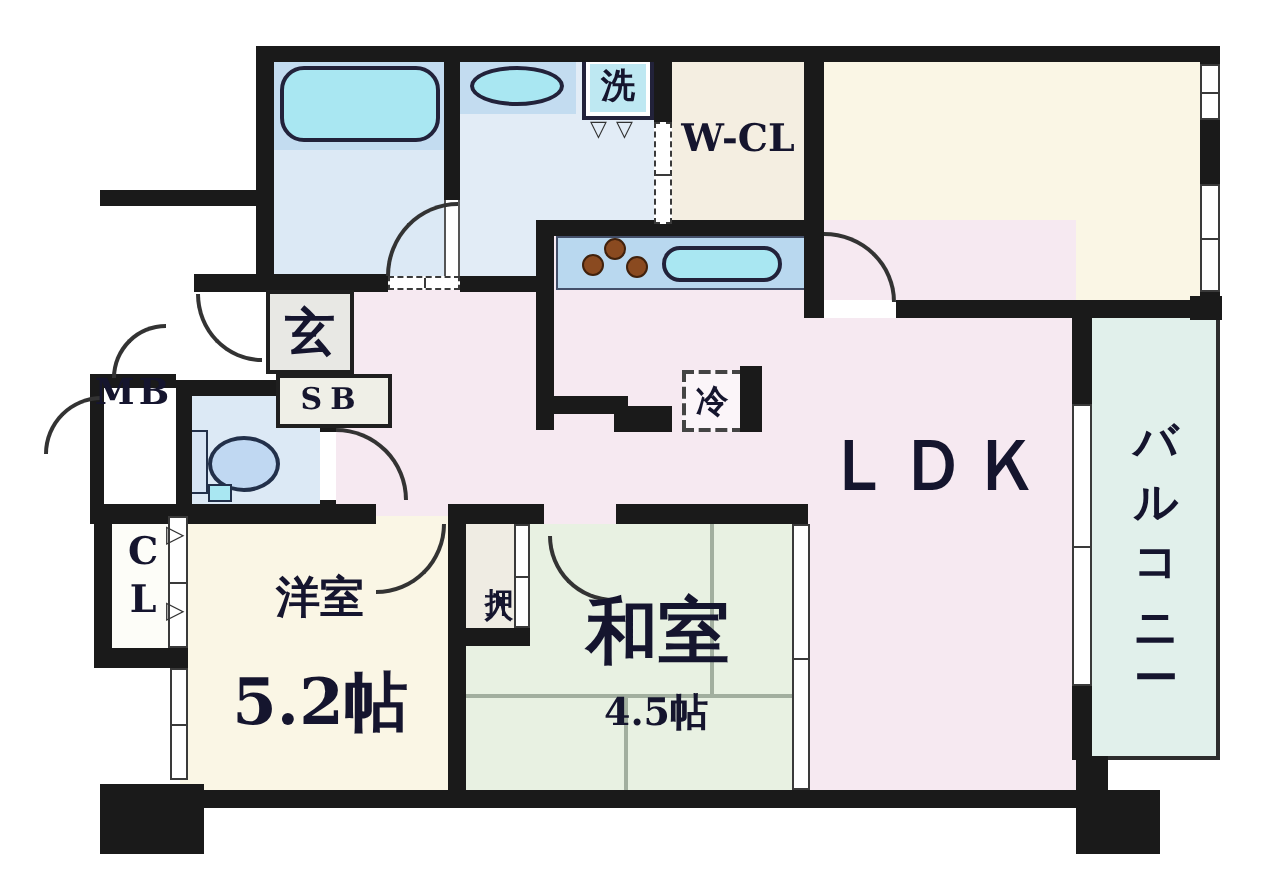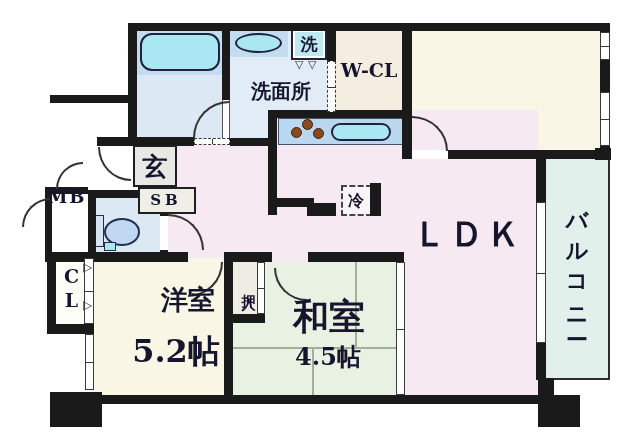--- a/index.html
+++ b/index.html
@@ -153,30 +153,29 @@
               border:2px solid #1f1f1f;box-sizing:border-box;"></div>
 
   <div class="tri" style="left:83px;top:261px;">▷</div>
   <div class="tri" style="left:83px;top:299px;">▷</div>
   <div class="tri" style="left:295px;top:59px;font-size:11px;">▽</div>
   <div class="tri" style="left:308px;top:59px;font-size:11px;">▽</div>
 
 
   <div class="lbl" style="left:468px;top:233px;font-size:35px;letter-spacing:2px;">ＬＤＫ</div>
 
-  <div class="lbl" style="left:160px;top:299px;font-size:27px;margin-left:28px;">洋室</div>
-  <div class="lbl" style="left:160px;top:351px;font-size:32px;margin-left:16px;">5.2帖</div>
+  <div class="lbl" style="left:160px;top:299px;font-size:22px;">洋室</div>
+  <div class="lbl" style="left:160px;top:351px;font-size:32px;">5.2帖</div>
 
   <div class="lbl" style="left:329px;top:316px;font-size:36px;">和室</div>
-  <div class="lbl" style="left:328px;top:357px;font-size:24px;">4.5帖</div>
+  <div class="lbl" style="left:328px;top:357px;font-size:19px;">4.5帖</div>
 
   <div class="lbl vert" style="left:578px;top:265px;font-size:22px;letter-spacing:8px;">バルコニー</div>
 
   <div class="lbl" style="left:369px;top:70px;font-size:19px;">W-CL</div>
-  <div class="lbl" style="left:281px;top:91px;font-size:20px;">洗面所</div>
   <div class="lbl" style="left:155px;top:166px;font-size:25px;">玄</div>
   <div class="lbl" style="left:166px;top:200px;font-size:15px;letter-spacing:4px;">SB</div>
   <div class="lbl" style="left:67px;top:197px;font-size:18px;letter-spacing:2px;">MB</div>
   <div class="lbl vert upright" style="left:71px;top:289px;font-size:19px;letter-spacing:2px;">CL</div>
   <div class="lbl vert upright" style="left:249px;top:285px;font-size:14px;letter-spacing:2px;">押入</div>
   <div class="lbl" style="left:309px;top:44px;font-size:17px;">洗</div>
   <div class="lbl" style="left:356px;top:201px;font-size:16px;">冷</div>
 
 </div>
 

